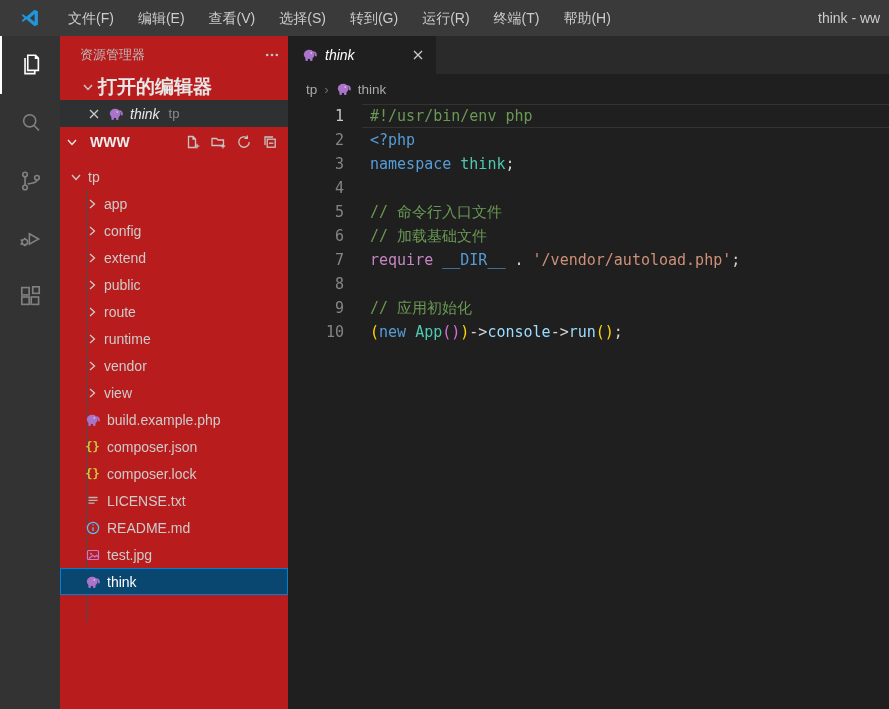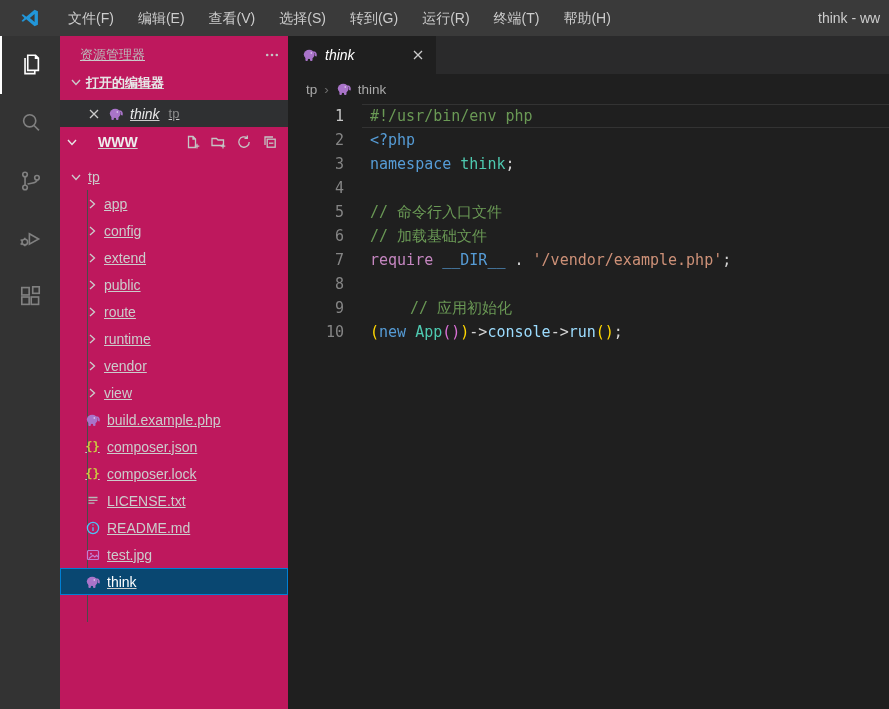--- a/index.html
+++ b/index.html
@@ -16,38 +16,38 @@
   .main { display:flex; height:673px; }
 
   
   .activitybar { width:60px; background:#333333; display:flex; flex-direction:column; }
   .ab-item { height:58px; display:flex; align-items:center; justify-content:center;
     color:#818181; border-left:2px solid transparent; }
   .ab-item.active { color:#ffffff; border-left:2px solid #ffffff; }
   .ab-item svg { width:26px; height:26px; }
 
   
-  .sidebar { width:228px; background:#be185d; color:#cccccc; font-size:14px;
-    display:flex; flex-direction:column; overflow:hidden;text-decoration:underline; }
+  .sidebar { width:228px; background:#b91c1c; color:#cccccc; font-size:14px;
+    display:flex; flex-direction:column; overflow:hidden; }
   .sb-header { height:38px; display:flex; align-items:center; padding:0 8px 0 20px;
     font-size:13px; color:#bbbbbb; }
   .sb-header .grow { flex:1; }
   .sb-icon { width:16px; height:16px; display:inline-flex; align-items:center; justify-content:center; }
   .sb-icon svg { width:16px; height:16px; }
-  .section-header { height:26px; display:flex; font-weight:bold;
-    font-size:13px; padding-left:8px; color:#e7e7e7; }
+  .section-header { height:26px; display:flex; align-items:center; font-weight:bold;
+    font-size:19px; padding-left:20px; color:#e7e7e7; }
   .section-header .lbl { margin-left:2px; }
   .oe-item { height:27px; display:flex; align-items:center; padding-left:26px;
     background:#2f3032; }
   .oe-item .close { margin-right:6px; }
   .oe-name { font-style:italic; color:#e8e8e8; margin-left:6px; }
   .oe-desc { color:#8b8b8b; margin-left:9px; font-size:13px; }
   .ws-header { height:30px; display:flex; align-items:center; font-weight:bold;
     font-size:14px; padding:0 10px 0 4px; color:#eeeeee; }
-  .ws-header .lbl { margin-left:18px; flex:1; }
+  .ws-header .lbl { margin-left:10px; flex:1; }
   .ws-actions { display:flex; gap:10px; }
   .ws-actions .sb-icon { color:#c5c5c5; }
 
   .tree { position:relative; flex:1; padding-top:6px; }
   .tree-guide { position:absolute; left:27px; top:33px; width:1px; height:432px;
     background:#4a4a4a; }
   .tree-row { height:27px; display:flex; align-items:center; color:#cccccc;
     font-size:14px; position:relative; }
   .tree-row .twisty { width:16px; margin-right:4px; }
   .tree-row.lvl0 { padding-left:8px; }
@@ -431,29 +431,29 @@
         <div class="code-line">
           <span class="ln">5</span>
           <span class="src"><span style="color: rgb(106, 153, 85);">// 命令行入口文件</span></span>
         </div>
         <div class="code-line">
           <span class="ln">6</span>
           <span class="src"><span style="color: rgb(106, 153, 85);">// 加载基础文件</span></span>
         </div>
         <div class="code-line">
           <span class="ln">7</span>
-          <span class="src"><span style="color: rgb(197, 134, 192);">require</span><span style="color: rgb(212, 212, 212);"> </span><span style="color: rgb(86, 156, 214);">__DIR__</span><span style="color: rgb(212, 212, 212);"> . </span><span style="color: rgb(206, 145, 120);">'/vendor/example.php'</span><span style="color: rgb(212, 212, 212);">;</span></span>
+          <span class="src"><span style="color: rgb(197, 134, 192);">require</span><span style="color: rgb(212, 212, 212);"> </span><span style="color: rgb(86, 156, 214);">__DIR__</span><span style="color: rgb(212, 212, 212);"> . </span><span style="color: rgb(206, 145, 120);">'/vendor/autoload.php'</span><span style="color: rgb(212, 212, 212);">;</span></span>
         </div>
         <div class="code-line">
           <span class="ln">8</span>
           <span class="src"></span>
         </div>
         <div class="code-line">
           <span class="ln">9</span>
-          <span class="src"><span style="color: rgb(106, 153, 85); margin-left: 40px;">// 应用初始化</span></span>
+          <span class="src"><span style="color: rgb(106, 153, 85);">// 应用初始化</span></span>
         </div>
         <div class="code-line">
           <span class="ln">10</span>
           <span class="src"><span style="color: rgb(255, 215, 0);">(</span><span style="color: rgb(86, 156, 214);">new</span><span style="color: rgb(212, 212, 212);"> </span><span style="color: rgb(78, 201, 176);">App</span><span style="color: rgb(218, 112, 214);">(</span><span style="color: rgb(218, 112, 214);">)</span><span style="color: rgb(255, 215, 0);">)</span><span style="color: rgb(212, 212, 212);">-&gt;</span><span style="color: rgb(156, 220, 254);">console</span><span style="color: rgb(212, 212, 212);">-&gt;</span><span style="color: rgb(156, 220, 254);">run</span><span style="color: rgb(255, 215, 0);">(</span><span style="color: rgb(255, 215, 0);">)</span><span style="color: rgb(212, 212, 212);">;</span></span>
         </div>
       </div>
   </div>
 </div>
 
 </body></html>

